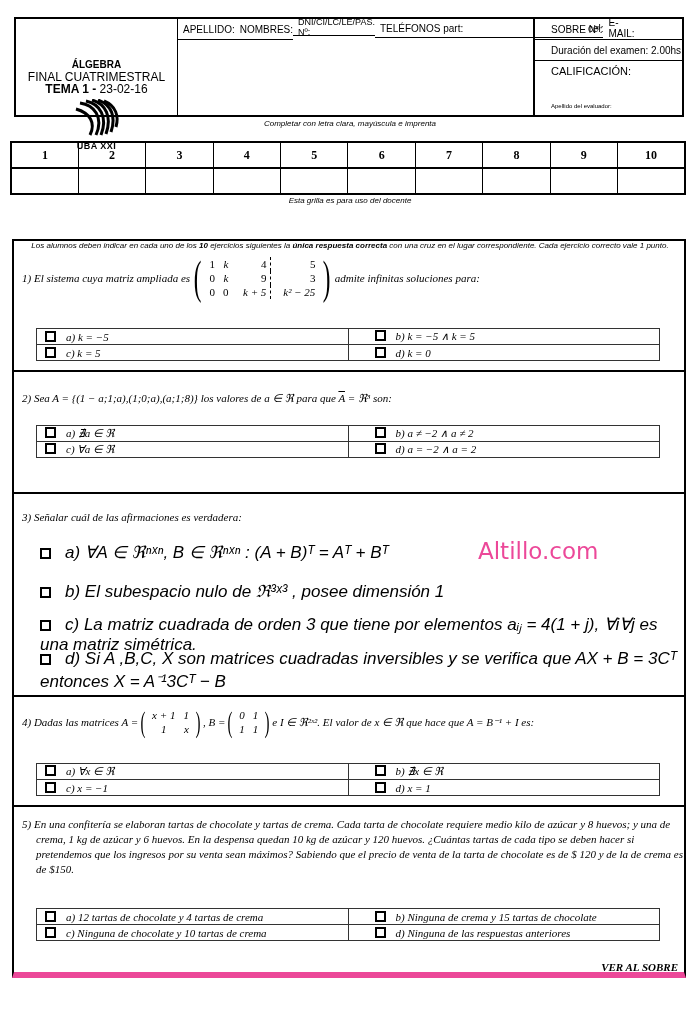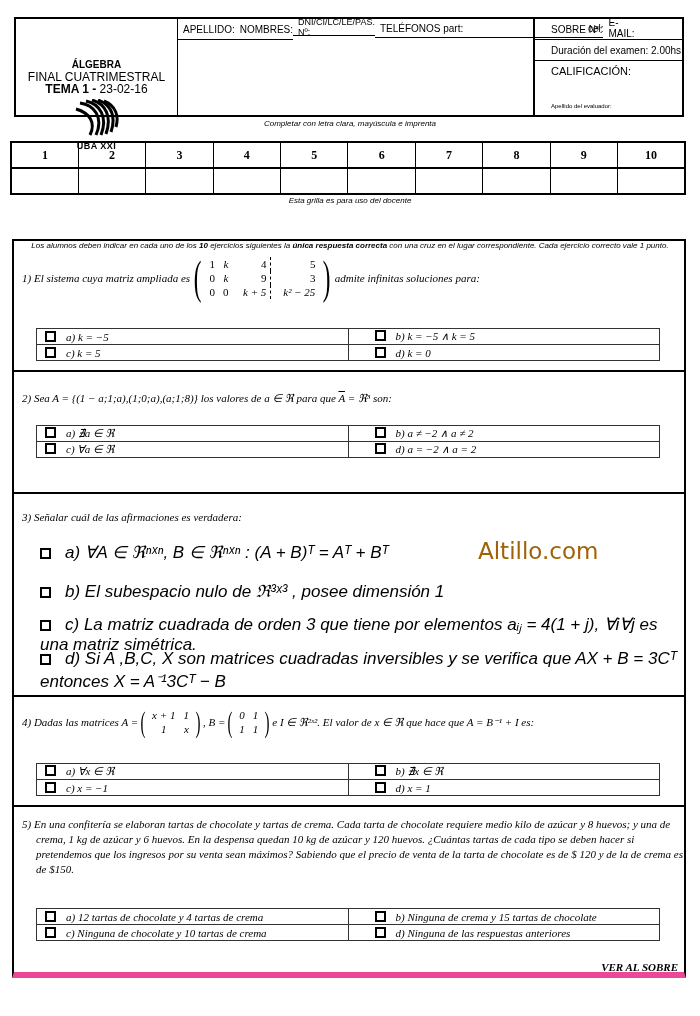--- a/index.html
+++ b/index.html
@@ -39,21 +39,21 @@
   .chk { display: inline-block; width: 7px; height: 7px; border: 2px solid #000; margin-right: 10px; vertical-align: -1px; }
   .chk-lg { display: inline-block; width: 7px; height: 7px; border: 2px solid #000; margin-right: 14px; vertical-align: -1px; }
 
   .matrix { display: inline-flex; align-items: center; vertical-align: middle; }
   .paren { font-size: 46px; font-family: "Liberation Serif", serif; font-style: normal; line-height: 46px; transform: scaleX(0.5); display: inline-block; }
   .paren-sm { font-size: 30px; line-height: 30px; }
   .mgrid { display: grid; font-family: "Liberation Serif", serif; font-size: 11px; line-height: 14px; }
   .mgrid span { padding: 0 4px; text-align: right; }
   .mgrid .dash { border-left: 1px dashed #000; }
   .q3opt { font-family: Liberation Sans, sans-serif; font-style: italic; font-size: 17px; }
-  .watermark { font-family: "DejaVu Sans", sans-serif; font-size: 23px; color: #a16207; }
+  .watermark { font-family: "DejaVu Sans", sans-serif; font-size: 23px; color: #ec4899; }
   .verdorso { font-family: "Liberation Serif", serif; font-style: italic; font-weight: bold; font-size: 11px; }
   .bar { text-decoration: overline; }
 </style>
 </head>
 <body>
 
 <div class="abs header">
   <div class="h-left">
     <div class="t1">ÁLGEBRA</div>
     <div>FINAL CUATRIMESTRAL</div>

